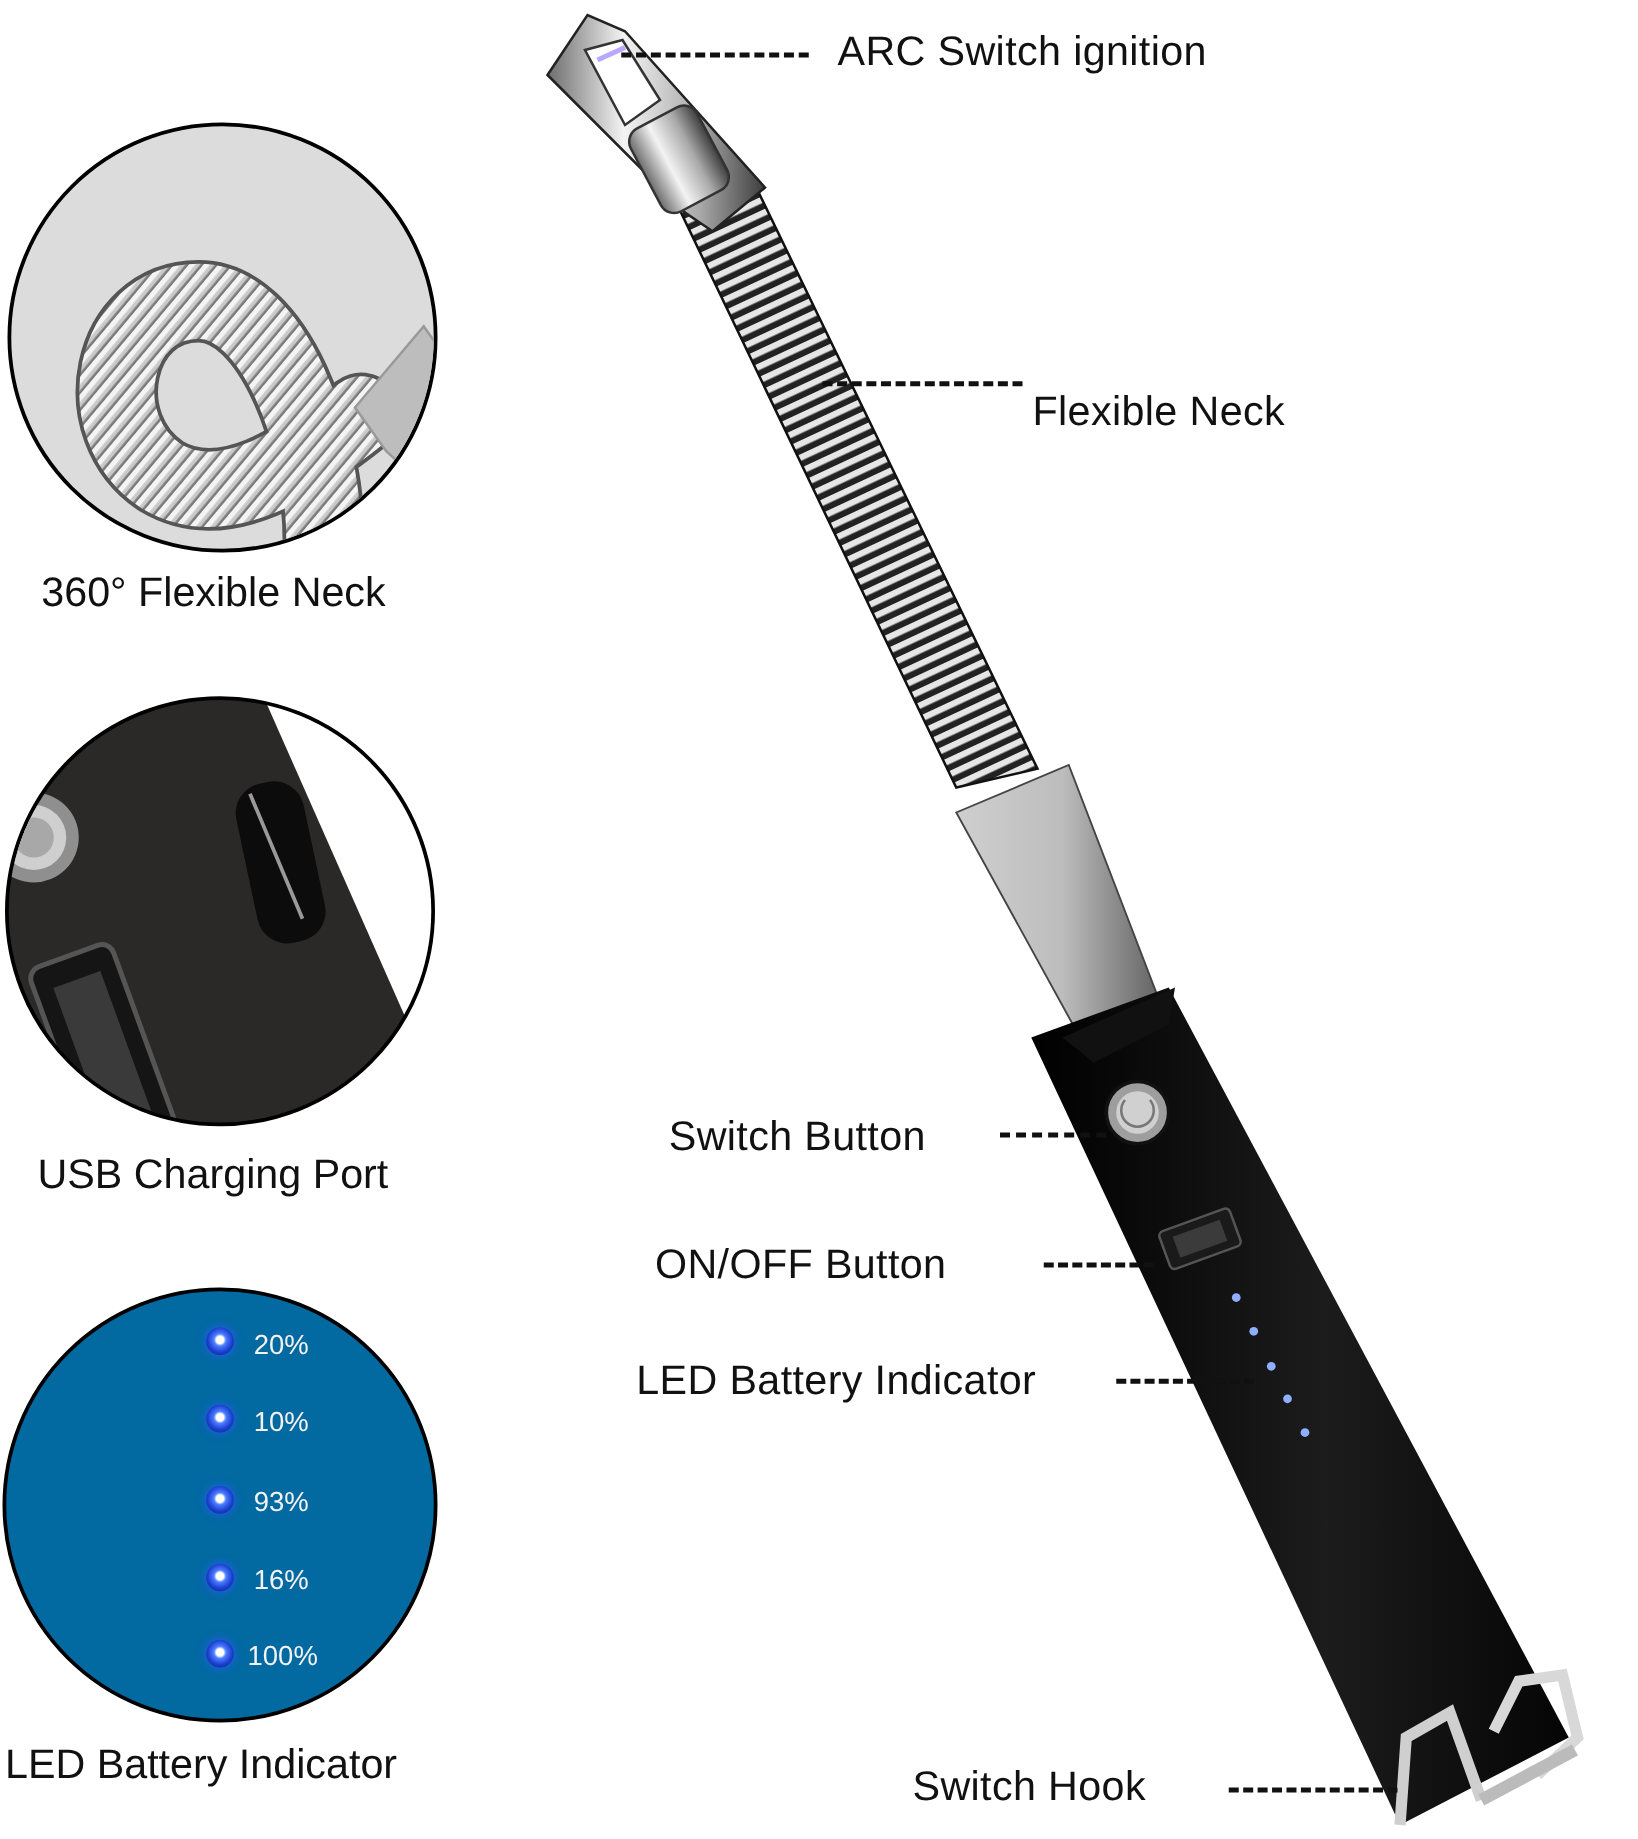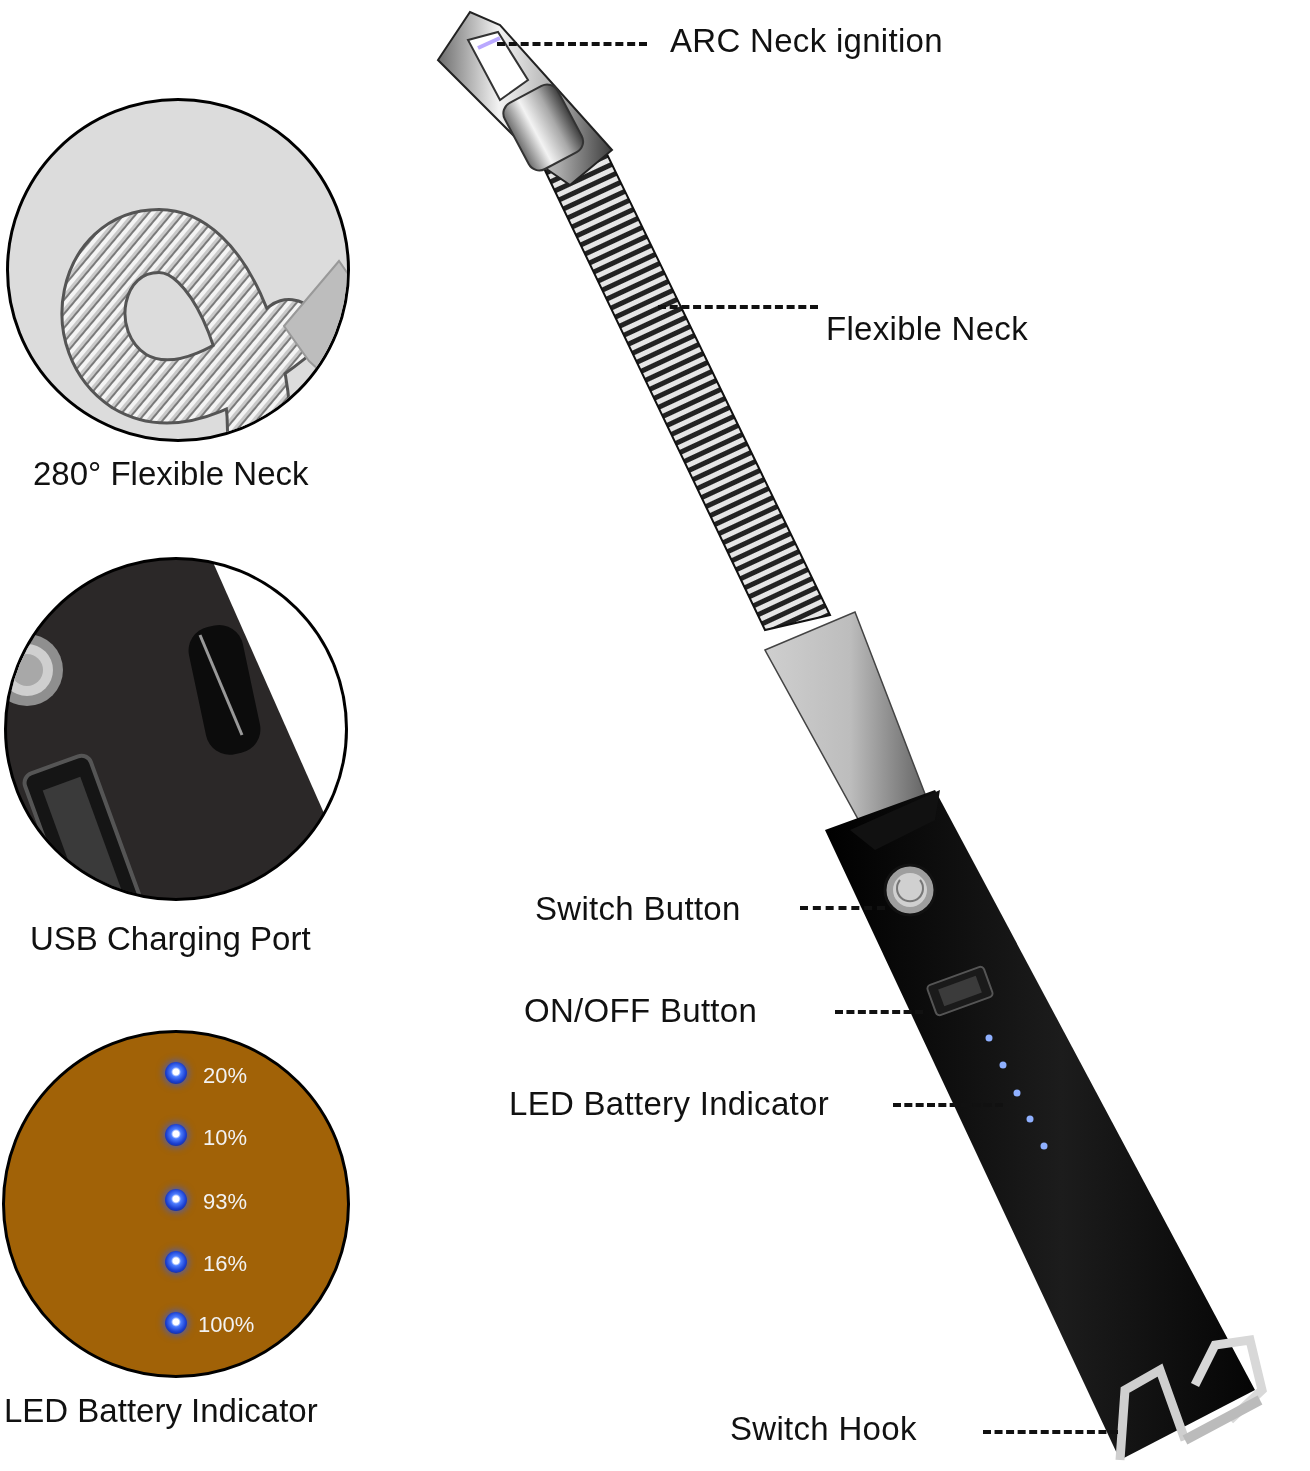--- a/index.html
+++ b/index.html
@@ -26,37 +26,37 @@
         <rect width="9" height="9" fill="#c9c9c9"></rect>
         <rect width="4" height="9" fill="#f4f4f4"></rect>
         <rect x="7" width="2" height="9" fill="#7a7a7a"></rect>
       </pattern>
     </defs>
     <path d="M250 330 C 250 250, 210 140, 150 140 C 80 140, 60 240, 120 280 C 170 310, 230 270, 280 230" fill="none" stroke="#555" stroke-width="66" stroke-linecap="round"></path>
     <path d="M250 330 C 250 250, 210 140, 150 140 C 80 140, 60 240, 120 280 C 170 310, 230 270, 280 230" fill="none" stroke="url(#coil)" stroke-width="60" stroke-linecap="round"></path>
     <path d="M275 225 L 330 160 L 344 180 L 344 300 L 300 260 Z" fill="#bdbdbd" stroke="#999" stroke-width="2"></path>
   </svg>
 </div>
-<div class="caption" style="left:33px; top:455px;">280° Flexible Neck</div>
+<div class="caption" style="left:33px; top:455px;">360° Flexible Neck</div>
 
 <div class="circle" style="left:4px; top:557px; background:#2b2828;">
   <svg width="344" height="344" viewBox="0 0 344 344" style="left:0;top:0;">
     <polygon points="205,0 344,0 344,240 320,260" fill="#ffffff"></polygon>
     <rect x="190" y="65" width="55" height="130" rx="24" fill="#0c0c0c" transform="rotate(-12 217 130)"></rect>
     <path d="M193 75 L 235 175" stroke="#9a9a9a" stroke-width="3"></path>
     <circle cx="20" cy="110" r="36" fill="#8f8f8f"></circle>
     <circle cx="20" cy="110" r="26" fill="#cfcfcf"></circle>
     <circle cx="20" cy="110" r="16" fill="#a8a8a8"></circle>
     <rect x="40" y="200" width="70" height="160" rx="10" fill="#151515" stroke="#555" stroke-width="4" transform="rotate(-20 75 280)"></rect>
     <rect x="55" y="220" width="40" height="120" fill="#3a3a3a" transform="rotate(-20 75 280)"></rect>
   </svg>
 </div>
 <div class="caption" style="left:30px; top:920px;">USB Charging Port</div>
 
-<div class="circle" style="left:2px; top:1030px; width:348px; height:348px; background:#a16207;">
+<div class="circle" style="left:2px; top:1030px; width:348px; height:348px; background:#0369a1;">
   <div class="led" style="left:160px; top:29px;"></div>
   <div class="pct" style="left:198px; top:30px;">20%</div>
   <div class="led" style="left:160px; top:91px;"></div>
   <div class="pct" style="left:198px; top:92px;">10%</div>
   <div class="led" style="left:160px; top:156px;"></div>
   <div class="pct" style="left:198px; top:156px;">93%</div>
   <div class="led" style="left:160px; top:218px;"></div>
   <div class="pct" style="left:198px; top:218px;">16%</div>
   <div class="led" style="left:160px; top:279px;"></div>
   <div class="pct" style="left:193px; top:279px;">100%</div>
@@ -115,21 +115,21 @@
   <circle cx="1044" cy="1146" r="3.5" fill="#8fb0ff"></circle>
 
   <g>
     <path d="M1120 1460 L1125 1390 L1160 1370 L1185 1440" fill="none" stroke="#cfcfcf" stroke-width="9"></path>
     <path d="M1195 1385 L1215 1345 L1250 1340 L1262 1390 L1230 1420" fill="none" stroke="#d8d8d8" stroke-width="9"></path>
     <path d="M1185 1440 L1260 1400" stroke="#bbbbbb" stroke-width="10"></path>
   </g>
 </svg>
 
 <div class="dash" style="left:497px; top:42px; width:150px;"></div>
-<div class="label" style="left:670px; top:22px;">ARC Neck ignition</div>
+<div class="label" style="left:670px; top:22px;">ARC Switch ignition</div>
 
 <div class="dash" style="left:658px; top:305px; width:160px;"></div>
 <div class="label" style="left:826px; top:290px;margin-top:20px;">Flexible Neck</div>
 
 <div class="label" style="left:535px; top:890px;">Switch Button</div>
 <div class="dash" style="left:800px; top:906px; width:85px;"></div>
 
 <div class="label" style="left:524px; top:992px;">ON/OFF Button</div>
 <div class="dash" style="left:835px; top:1010px; width:88px;"></div>
 

